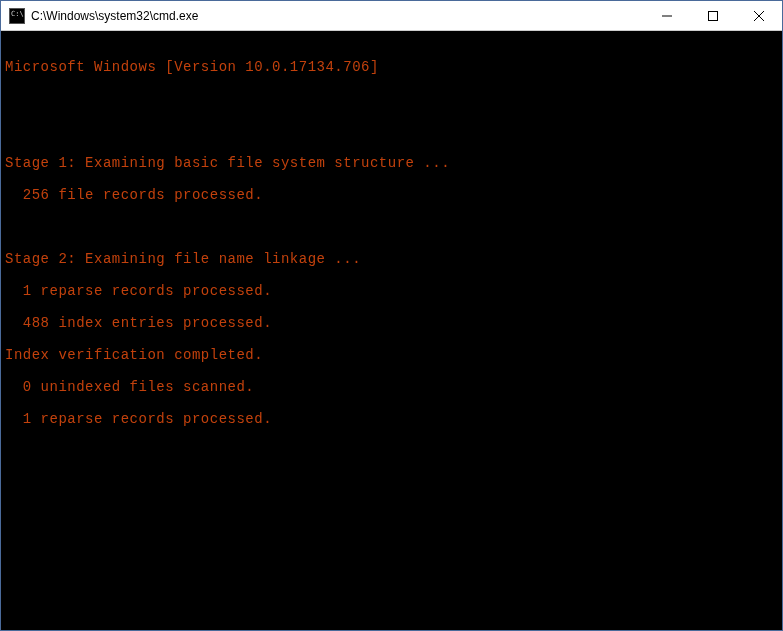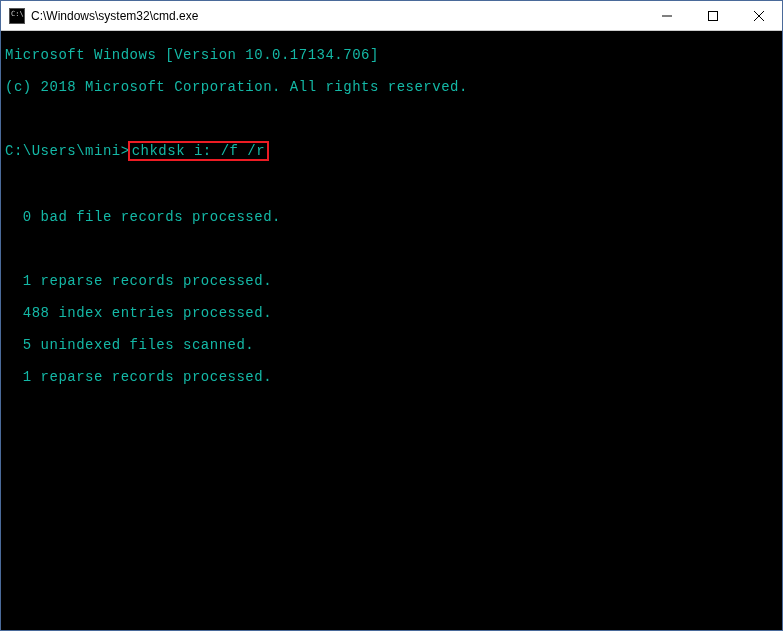--- a/index.html
+++ b/index.html
@@ -67,25 +67,25 @@
       font-size: 10px;
       color: #000;
     }
     .win-btn svg {
       width: 10px;
       height: 10px;
     }
     .terminal {
       flex: 1;
       background: #000;
-      color: #14b8a6;
+      color: #c2410c;
       font-family: "SimSun", "NSimSun", "Courier New", monospace;
       font-size: 14px;
       line-height: 16px;
-      padding: 0 4px;
+      padding: 12px 4px;
       overflow: hidden;
       white-space: pre;
       letter-spacing: 0.5px;
     }
     .terminal-line {
       white-space: pre;
       min-height: 16px;
     }
     .highlight-box {
       border: 2px solid #ed1c24;
@@ -116,29 +116,30 @@
       <div class="win-btn">
         <svg viewBox="0 0 10 10">
             <line x1="0" y1="0" x2="10" y2="10" stroke="#000" stroke-width="1"></line>
             <line x1="10" y1="0" x2="0" y2="10" stroke="#000" stroke-width="1"></line>
           </svg>
       </div>
     </div>
   </div>
   <div class="terminal">
 <div class="terminal-line">Microsoft Windows [Version 10.0.17134.706]</div>
-<div class="terminal-line">(c) 2018 Microsoft Corporation. All rights reserved.</div>
 <div class="terminal-line"></div>
-<div class="terminal-line"><span>C:\Users\mini&gt;</span><span class="highlight-box"><span>chkdsk i: /f /r</span></span></div>
 <div class="terminal-line"></div>
-<div class="terminal-line">  0 bad file records processed.</div>
+<div class="terminal-line">Stage 1: Examining basic file system structure ...</div>
+<div class="terminal-line">  256 file records processed.</div>
 <div class="terminal-line"></div>
+<div class="terminal-line">Stage 2: Examining file name linkage ...</div>
 <div class="terminal-line">  1 reparse records processed.</div>
 <div class="terminal-line">  488 index entries processed.</div>
-<div class="terminal-line">  5 unindexed files scanned.</div>
+<div class="terminal-line">Index verification completed.</div>
+<div class="terminal-line">  0 unindexed files scanned.</div>
 <div class="terminal-line">  1 reparse records processed.</div>
 
 
 
 
 
 
 
 
 

